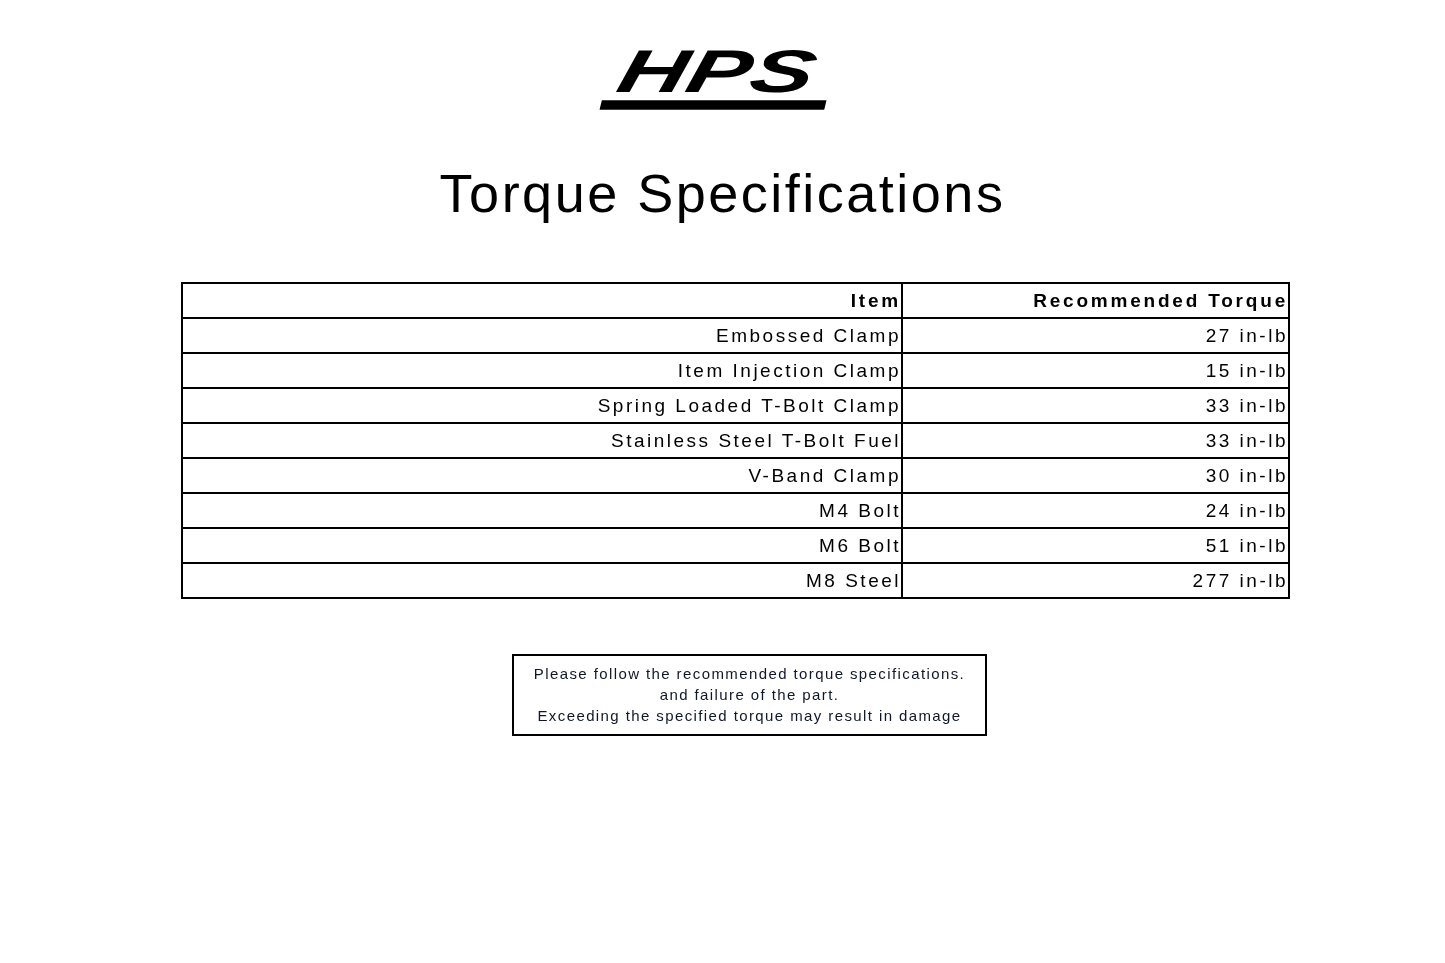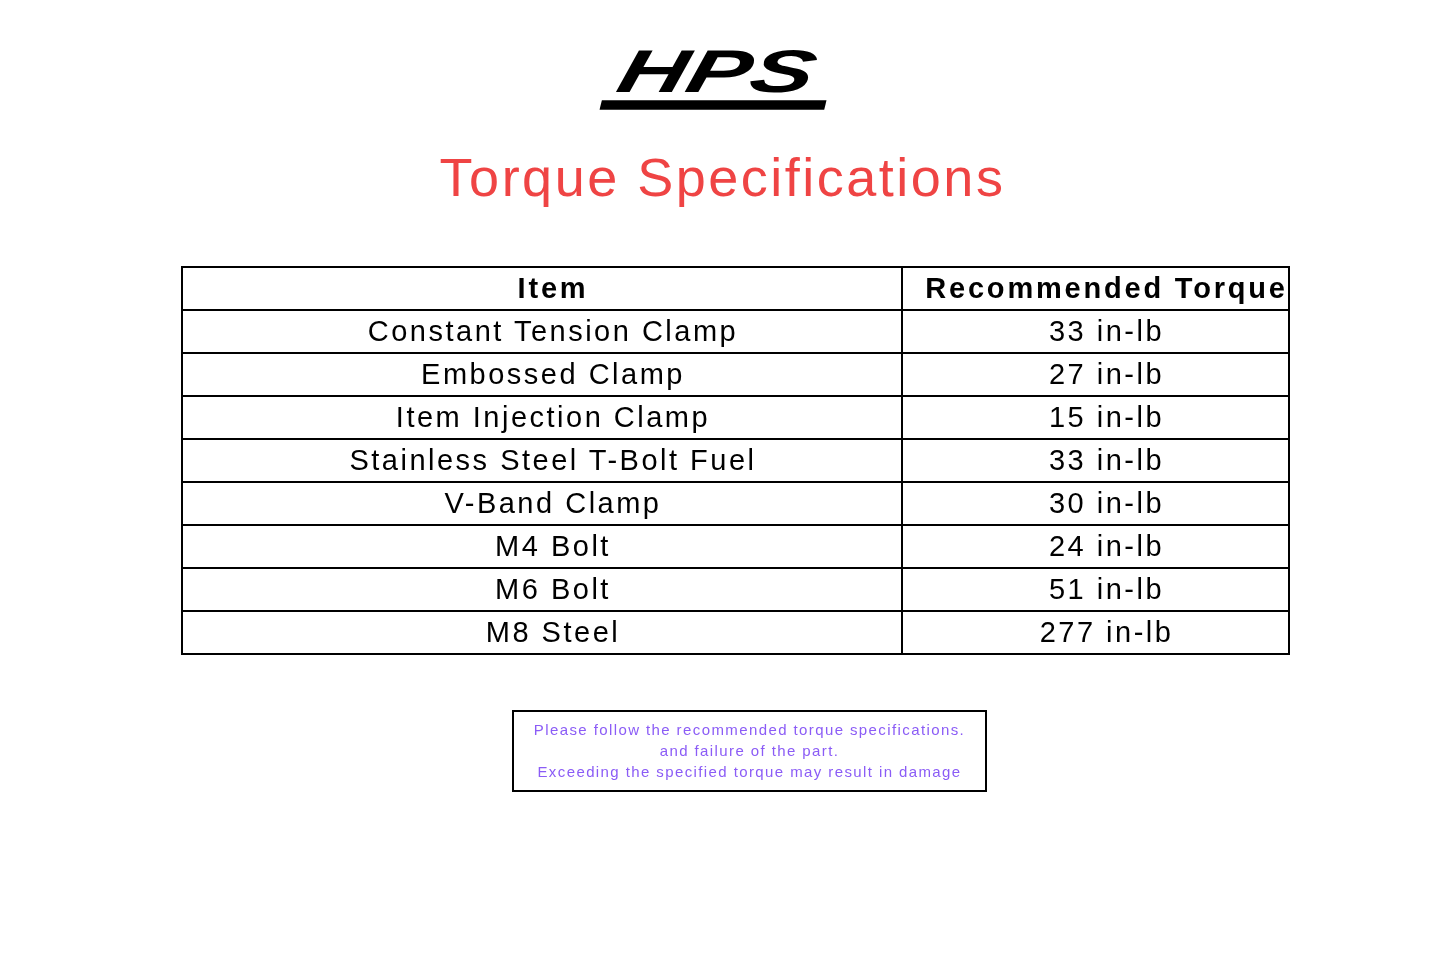--- a/index.html
+++ b/index.html
@@ -18,61 +18,61 @@
   .header {
     text-align: center;
     padding-top: 40px;
   }
   .logo {
     display: inline-block;
     width: 250px;
     height: 78px;
   }
   .page-title {
-    margin: 24px 0 0 0;
+    margin: 40px 0 0 0;
     font-size: 54px;
     font-weight: 400;
     letter-spacing: 2.5px;
-    color: #ef4444;
+    color: #000000;
     text-align: center;
   }
   .spec-table {
     border-collapse: collapse;
     margin: 58px 0 0 181px;
     width: 1107px;
     table-layout: fixed;
   }
   .spec-table th,
   .spec-table td {
     border: 2px solid #000000;
-    height: 43px;
-    font-size: 29px;
+    height: 35px;
+    font-size: 19px;
     letter-spacing: 2.5px;
-    text-align: center;
+    text-align: right;
     vertical-align: middle;
     padding: 0 0 0 22px;
     white-space: nowrap;
     overflow: hidden;
   }
   .spec-table th {
     font-weight: bold;
     letter-spacing: 2.8px;
   }
   .col-item   { width: 720px; }
   .col-torque { width: 387px; }
   .note-box {
     margin: 55px 12px 0 512px;
     width: 475px;
     border: 2px solid #000000;
     padding: 7px 4px 8px 4px;
     text-align: center;
     font-size: 15px;
     letter-spacing: 1.4px;
     line-height: 21px;
-    color: #8b5cf6;
+    color: #0f172a;
   }
 </style>
 </head>
 <body>
 
 <div class="header">
   <svg class="logo" viewBox="0 0 240 75" aria-hidden="true">
     <g transform="translate(28,0) skewX(-14)" fill="#000000">
       <text x="0" y="50" font-family="Liberation Sans, sans-serif" font-size="58" font-weight="bold" font-style="italic" textLength="188" lengthAdjust="spacingAndGlyphs">HPS</text>
       <rect x="-10" y="58" width="216" height="9"></rect>
@@ -87,30 +87,30 @@
     <col class="col-torque">
   </colgroup>
   <thead>
     <tr>
       <th>Item</th>
       <th>Recommended Torque</th>
     </tr>
   </thead>
   <tbody>
     <tr>
-      <td>Constant Tension Clamp</td>
-      <td>33 in-lb</td>
-    </tr>
-    <tr>
       <td>Embossed Clamp</td>
       <td>27 in-lb</td>
     </tr>
     <tr>
       <td>Item Injection Clamp</td>
       <td>15 in-lb</td>
+    </tr>
+    <tr>
+      <td>Spring Loaded T-Bolt Clamp</td>
+      <td>33 in-lb</td>
     </tr>
     <tr>
       <td>Stainless Steel T-Bolt Fuel</td>
       <td>33 in-lb</td>
     </tr>
     <tr>
       <td>V-Band Clamp</td>
       <td>30 in-lb</td>
     </tr>
     <tr>

